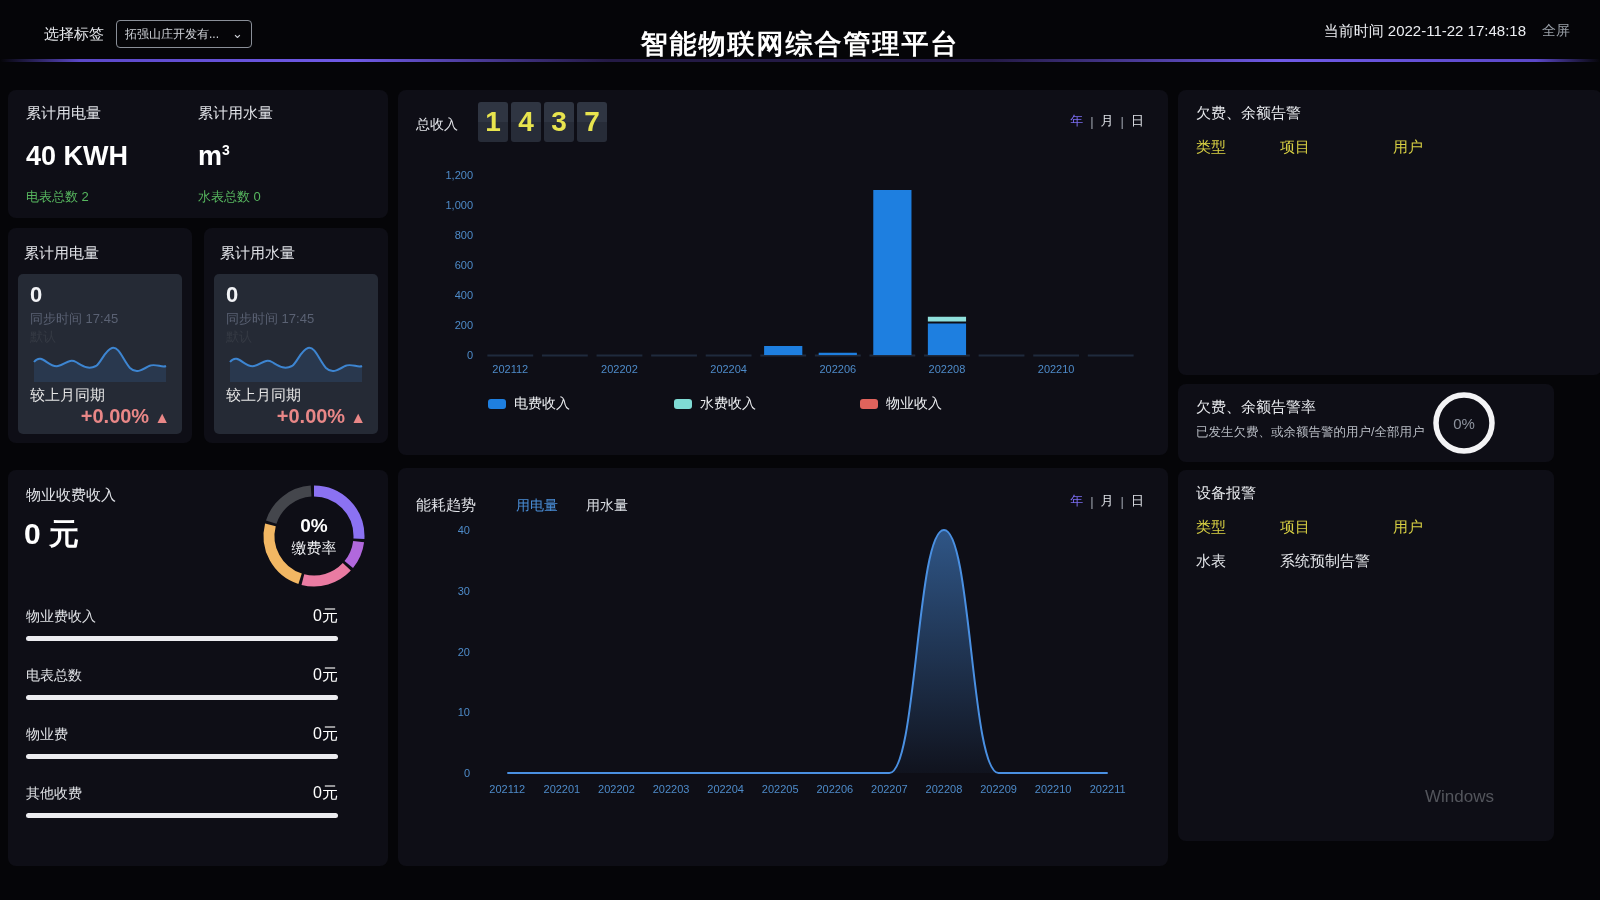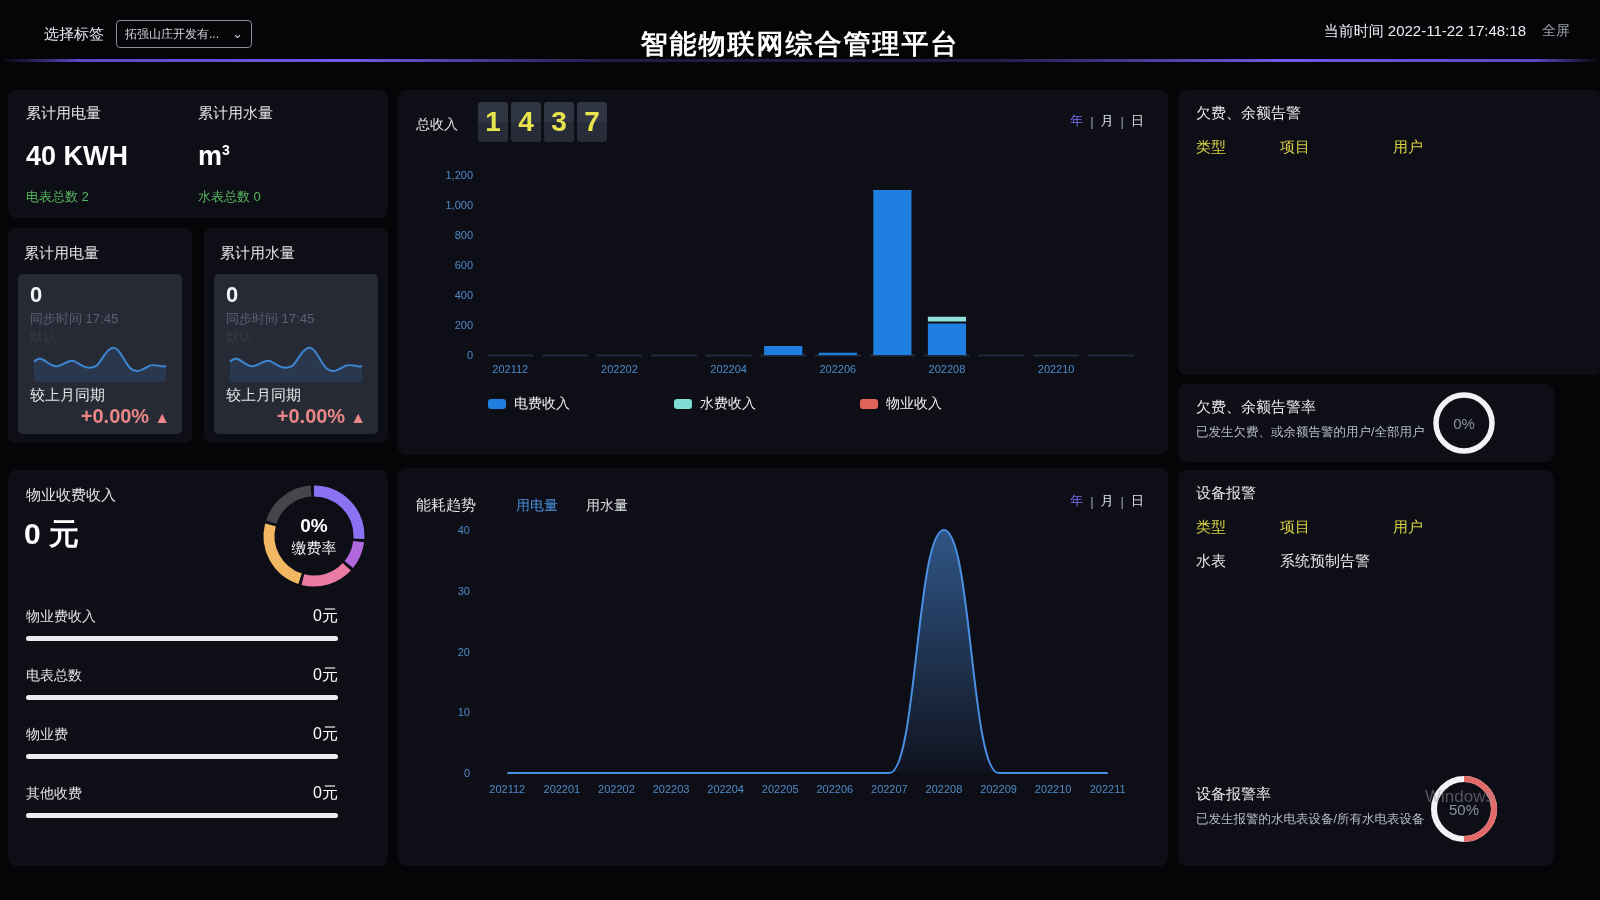--- a/index.html
+++ b/index.html
@@ -348,26 +348,15 @@
           <span class="tcell">用户</span>
         </div>
         <div class="trow">
           <span class="tcell">水表</span>
           <span class="tcell">系统预制告警</span>
           <span class="tcell"></span>
         </div>
       </div>
   </div>
 
-  <div class="panel" id="pH">
-    <div class="rtitle">设备报警率</div>
-    <div class="rsub">已发生报警的水电表设备/所有水电表设备</div>
-    <div class="gwrap" id="gaugeH">
-      <svg id="gaugeH-svg" width="72" height="72" viewBox="0 0 72 72">
-          <circle cx="36" cy="36" r="30" fill="none" stroke="#f3f3f5" stroke-width="6"></circle>
-          <circle cx="36" cy="36" r="30" fill="none" stroke="#e26a6a" stroke-width="6" stroke-dasharray="94.24777960769379 188.49555921538757" transform="rotate(-90 36 36)"></circle>
-        </svg>
-      <div class="gval">50%</div>
-    </div>
-  </div>
 
   <span class="watermark">Windows</span>
 </div>
 
 </body></html>

